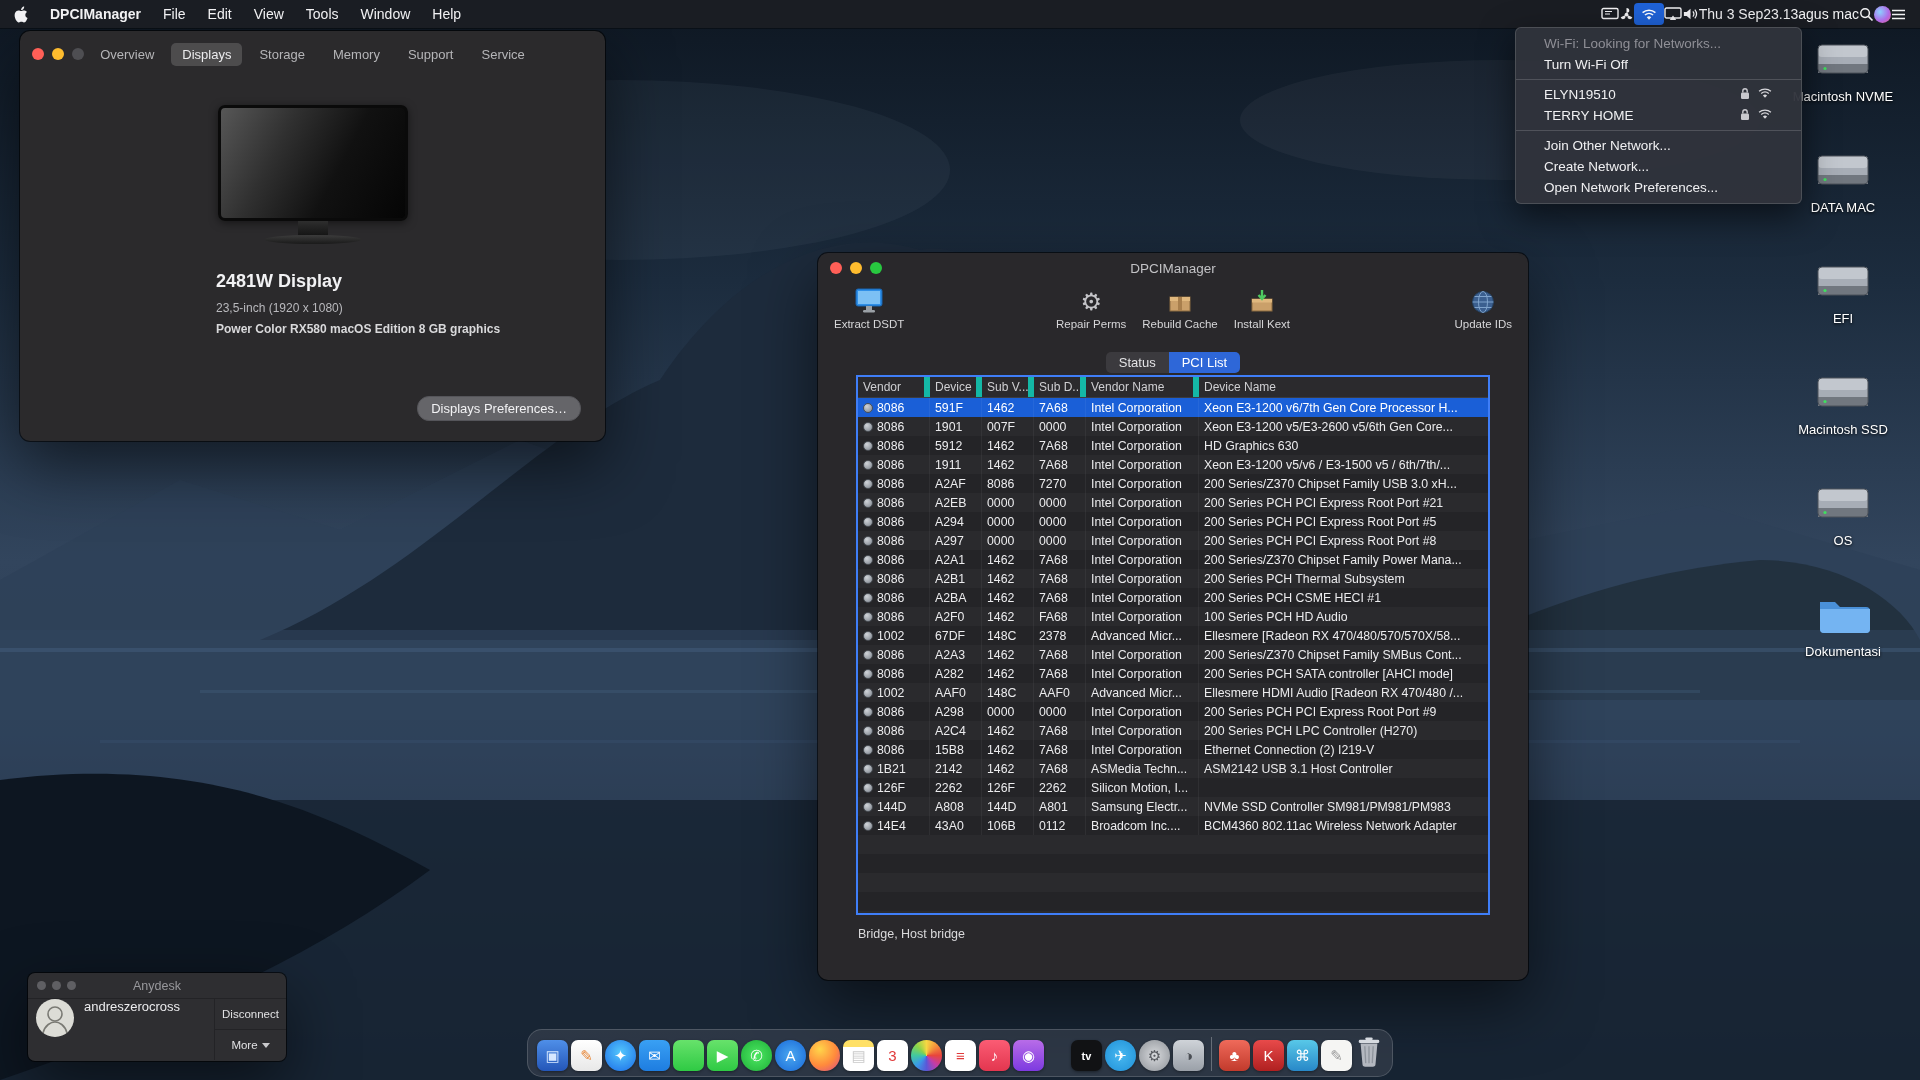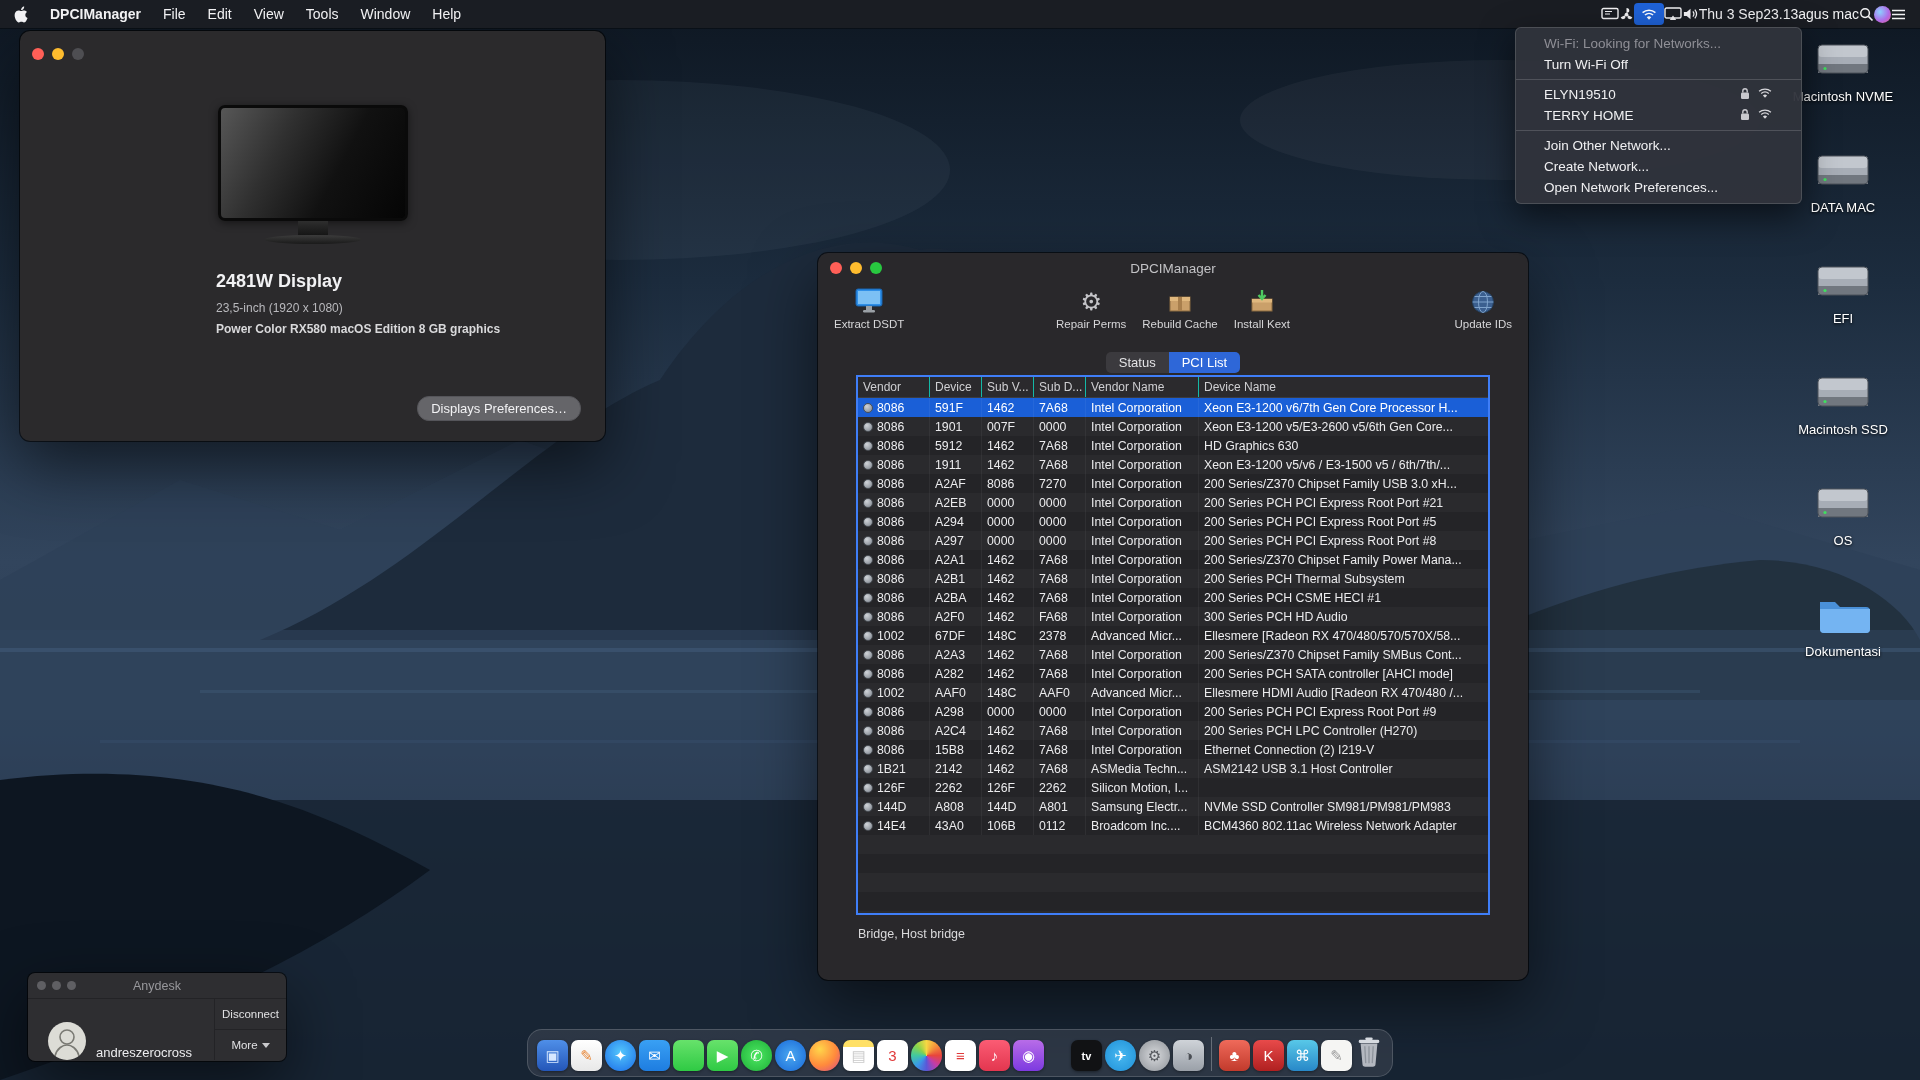--- a/index.html
+++ b/index.html
@@ -64,37 +64,37 @@
   .tool-center{position:absolute;left:50%;transform:translateX(-50%);top:2px;display:flex;gap:16px}
   .tool-update{position:absolute;right:16px;top:2px}
   .segments{display:flex;justify-content:center;margin-top:5px}
   .seg{font-size:13px;padding:3px 13px;background:#3b3a3e;color:#e3e3e5}
   .seg:first-child{border-radius:5px 0 0 5px}
   .seg:last-child{border-radius:0 5px 5px 0}
   .seg.active{background:#2e67d8;color:#fff}
   .pcitable{position:absolute;left:38px;top:122px;width:634px;height:540px;background:#222225;border:2px solid #3f7ef8;overflow:hidden;display:flex;flex-direction:column}
   .thead{display:flex;height:21px;background:#2b2a2d;border-bottom:1px solid #3c3c40;font-size:12px;color:#cfcfd2;flex:none}
   .tcell{padding:0 5px;display:flex;align-items:center;gap:4px;overflow:hidden;white-space:nowrap}
-  .thead .tcell{border-right:1px solid #14b8a6}
+  .thead .tcell{border-right:6px solid #14b8a6}
   .c0{width:72px;flex:none}.c1{width:52px;flex:none}.c2{width:52px;flex:none}.c3{width:52px;flex:none}.c4{width:113px;flex:none}.c5{flex:1;border-right:none!important}
   .tbody{flex:1;font-size:12.3px;color:#ececee;background:repeating-linear-gradient(180deg,#242427 0 19px,#2a2a2d 19px 38px)}
   .trow{display:flex;height:19px}
   .trow .tcell{border-right:1px solid rgba(255,255,255,.05)}
   .trow.selected{background:#1a5fd7;color:#fff}
   .chip{width:10px;height:10px;border-radius:50%;background:radial-gradient(circle at 35% 30%,#cfd3d8,#7e858e);border:1px solid #4a4f55;flex:none}
   .statusbar{position:absolute;left:40px;top:674px;font-size:12.5px;color:#dadadc}
 
   
   .anydesk{left:28px;top:973px;width:258px;height:88px;z-index:15;background:#2e2e31;border-radius:7px}
   .ad-title{position:relative;height:25px;display:flex;align-items:center}
   .ad-dots{position:absolute;left:9px;display:flex;gap:6px}
   .ad-dot{width:9px;height:9px;border-radius:50%;background:#5f5f63}
   .ad-win-title{margin:0 auto;font-size:12.5px;color:#98989c}
   .ad-body{flex:1;display:flex;height:62px;border-top:1px solid #232326}
-  .ad-left{flex:1;display:flex;align-items:flex-end;gap:10px;padding:0 20px}
+  .ad-left{flex:1;display:flex;align-items:flex-start;gap:10px;padding:0 8px}
   .avatar{width:38px;height:38px;border-radius:50%;background:#dcdcd6;overflow:hidden;display:flex;align-items:center;justify-content:center}
   .ad-user{font-size:13px;color:#ececee}
   .ad-right{width:72px;border-left:1px solid #232326;display:flex;flex-direction:column}
   .ad-btn{flex:1;display:flex;align-items:center;justify-content:center;gap:4px;font-size:11.5px;color:#e0e0e2}
   .ad-btn + .ad-btn{border-top:1px solid #232326}
   .chev{width:0;height:0;border-left:4px solid transparent;border-right:4px solid transparent;border-top:5px solid #c9c9cc}
 
   
   .desktop-icons{position:absolute;top:38px;right:14px;width:126px;display:flex;flex-direction:column;gap:44px;align-items:center;z-index:5}
   .dicon{display:flex;flex-direction:column;align-items:center;gap:4px;width:126px}
@@ -185,20 +185,28 @@
     </div>
   </div>
 
 <div class="window about">
   <div class="titlebar">
     <div class="lights">
       <span class="light l-red"></span>
       <span class="light l-yellow"></span>
       <span class="light l-gray"></span>
     </div>
+    <div class="about-tabs" id="aboutTabs">
+        <span class="about-tab">Overview</span>
+        <span class="about-tab active">Displays</span>
+        <span class="about-tab">Storage</span>
+        <span class="about-tab">Memory</span>
+        <span class="about-tab">Support</span>
+        <span class="about-tab">Service</span>
+      </div>
   </div>
   <div class="monitor">
     <div class="mon-screen"></div>
     <div class="mon-neck"></div>
     <div class="mon-base"></div>
   </div>
   <div class="display-name">2481W Display</div>
   <div class="display-spec">23,5-inch (1920 x 1080)</div>
   <div class="display-gpu">Power Color RX580 macOS Edition 8 GB graphics</div>
   <button class="prefs-btn">Displays Preferences…</button>
@@ -518,21 +526,21 @@
           <div class="tcell c2">
             <span>1462</span>
           </div>
           <div class="tcell c3">
             <span>FA68</span>
           </div>
           <div class="tcell c4">
             <span>Intel Corporation</span>
           </div>
           <div class="tcell c5">
-            <span>300 Series PCH HD Audio</span>
+            <span>100 Series PCH HD Audio</span>
           </div>
         </div>
         <div class="trow">
           <div class="tcell c0">
             <span class="chip"></span>
             <span>1002</span>
           </div>
           <div class="tcell c1">
             <span>67DF</span>
           </div>

